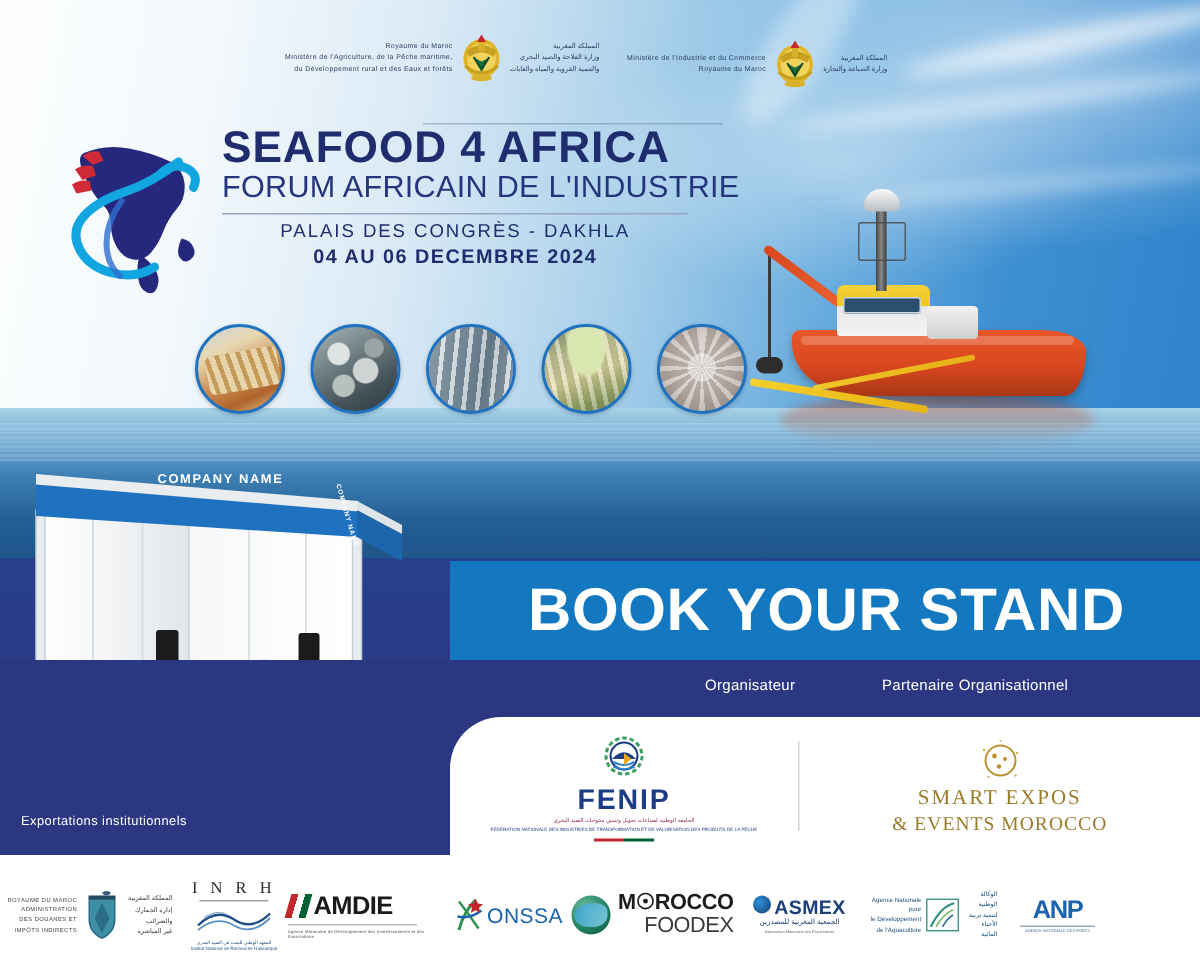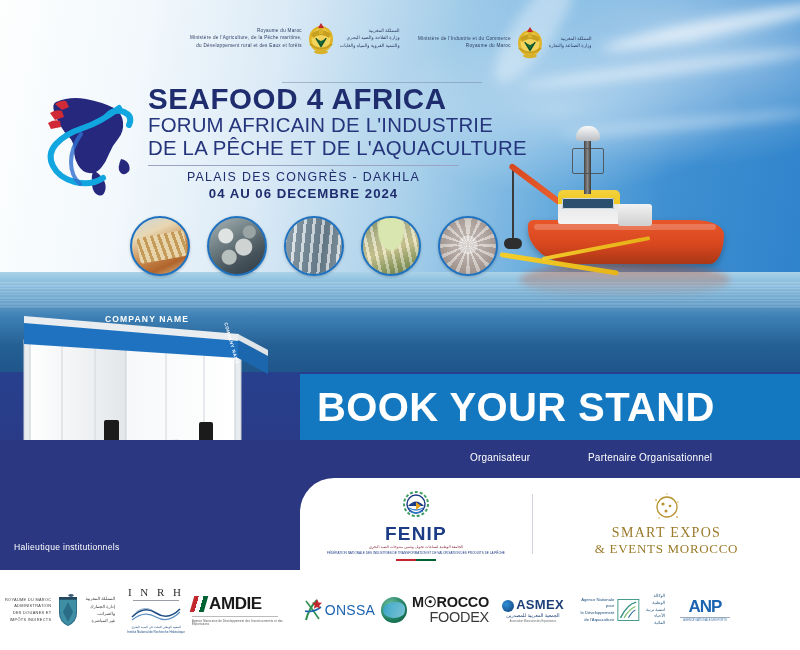--- a/index.html
+++ b/index.html
@@ -171,21 +171,21 @@
   .booth-company-side {
     position:absolute; left:222px; top:22px; width:44px;
     color:#fff; font-size:4.4px; font-weight:bold; letter-spacing:.6px;
     transform:rotate(74deg); transform-origin:left top;
   }
 
   
   .band-book {
     position:absolute; left:300px; top:374px; width:500px; height:66px;
     background:#1378bf;
-    display:flex; align-items:center; padding-left:17px;
+    display:flex; align-items:center; padding-left:52px;
   }
   .band-book .txt {
     color:#fff; font-size:40px; font-weight:bold; letter-spacing:.4px;
   }
   .band-dark {
     position:absolute; left:0; top:440px; width:800px; height:130px;
     background:#2b3781;
   }
   .band-left-fill {
     position:absolute; left:0; top:520px; width:300px; height:50px; background:#2b3781;
@@ -261,21 +261,21 @@
   .foodex-box { display:flex; align-items:center; gap:5px;text-align:right; }
   .foodex-globe { width:26px; height:26px; border-radius:50%;
     background:radial-gradient(circle at 35% 32%, #6fc1a0, #1b7a5a 62%, #0f4f3a);
     position:relative; overflow:hidden; }
   .foodex-globe:after{content:"";position:absolute;left:2px;top:5px;width:22px;height:16px;
     background:linear-gradient(120deg,#2f9fd0,#8fd3ea);border-radius:60% 40% 50% 50%;opacity:.85;}
   .foodex-t1 { font-size:14.5px; font-weight:bold; color:#1b1b1b; letter-spacing:-.3px; line-height:1; }
   .foodex-t2 { font-size:14.5px; color:#3a3a3a; letter-spacing:-.3px; line-height:1.05; }
 
   .asmex-box { text-align:left; }
-  .asmex-top { display:flex; align-items:flex-end; gap:2px; }
+  .asmex-top { display:flex; align-items:flex-start; gap:2px; }
   .asmex-dot { width:12px; height:12px; border-radius:50%;
     background:radial-gradient(circle at 35% 35%, #2f8fd6, #123f77); }
   .asmex-t { font-size:13px; font-weight:bold; color:#1c3f77; letter-spacing:.3px; }
   .asmex-ar { font-size:4.8px; color:#1c3f77; direction:rtl; text-align:center; line-height:1.5; }
   .asmex-s { font-size:2.6px; color:#6a6a6a; text-align:center; }
 
   .anda-box { display:flex; align-items:center; gap:3px; }
   .anda-fr { font-size:4.2px; color:#1a4d7a; line-height:1.6; text-align:right; }
   .anda-ar { font-size:4.2px; color:#1a4d7a; line-height:1.6; direction:rtl; text-align:right; }
   .anda-mark { width:26px; height:26px; }
@@ -376,21 +376,20 @@
       <path d="M15 41 q6 -4 12 -2 l1 6 -10 2 z" fill="#d02a36"></path>
       <path d="M86 26 q-18 14 -36 20 q-18 6 -27 16 q-9 10 -3 22 q6 12 22 16 q16 4 28 -4" fill="none" stroke="#12a6e0" stroke-width="6" stroke-linecap="round"></path>
       <path d="M74 34 q8 -8 17 -4 q9 4 5 13" fill="none" stroke="#12a6e0" stroke-width="6" stroke-linecap="round"></path>
       <path d="M48 52 q-10 14 -10 28 q0 14 9 22" fill="none" stroke="#2f6fd0" stroke-width="4" stroke-linecap="round" opacity=".8"></path>
     </svg>
   </div>
 
   <div class="titleblock">
     <div class="t-main">SEAFOOD 4 AFRICA</div>
     <div class="t-sub1">FORUM AFRICAIN DE L'INDUSTRIE</div>
-    <div class="t-sub2">DE LA PÊCHE ET DE L'AQUACULTURE</div>
     <div class="t-rule"></div>
     <div class="t-venue">PALAIS DES CONGRÈS - DAKHLA</div>
     <div class="t-date">04 AU 06 DECEMBRE 2024</div>
   </div>
 
   <div class="foods">
     <div class="food f1"></div>
     <div class="food f2"></div>
     <div class="food f3"></div>
     <div class="food f4"></div>
@@ -467,21 +466,21 @@
     <div class="booth-company-side">COMPANY NAME</div>
   </div>
 
   <div class="band-dark"></div>
   <div class="band-left-fill"></div>
 
   <div class="band-book">
     <span class="txt">BOOK YOUR STAND</span>
   </div>
 
-  <div class="partenaires-label">Halieutique institutionnels</div>
+  <div class="partenaires-label">Exportations institutionnels</div>
   <div class="org-label">Organisateur</div>
   <div class="part-label">Partenaire Organisationnel</div>
 
   <div class="white-card">
     <div class="card-inner">
       <div class="card-left">
         <svg class="fenip-mark" viewBox="0 0 34 34">
           <circle cx="17" cy="15" r="12" fill="none" stroke="#3f9d62" stroke-width="2" stroke-dasharray="3 2"></circle>
           <circle cx="17" cy="15" r="9" fill="none" stroke="#1c3c86" stroke-width="1.4"></circle>
           <path d="M9 17 q8 -9 16 0 z" fill="#1c3c86"></path>

